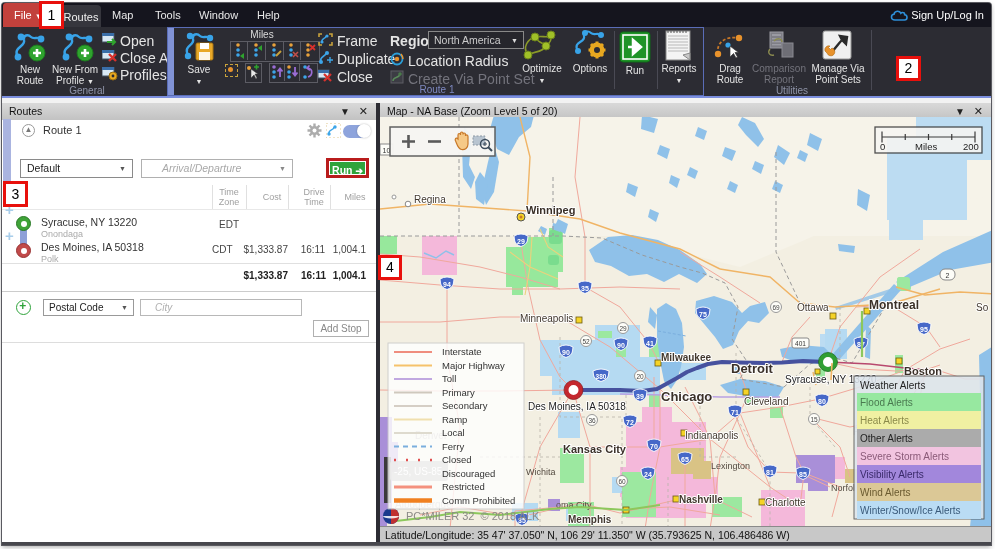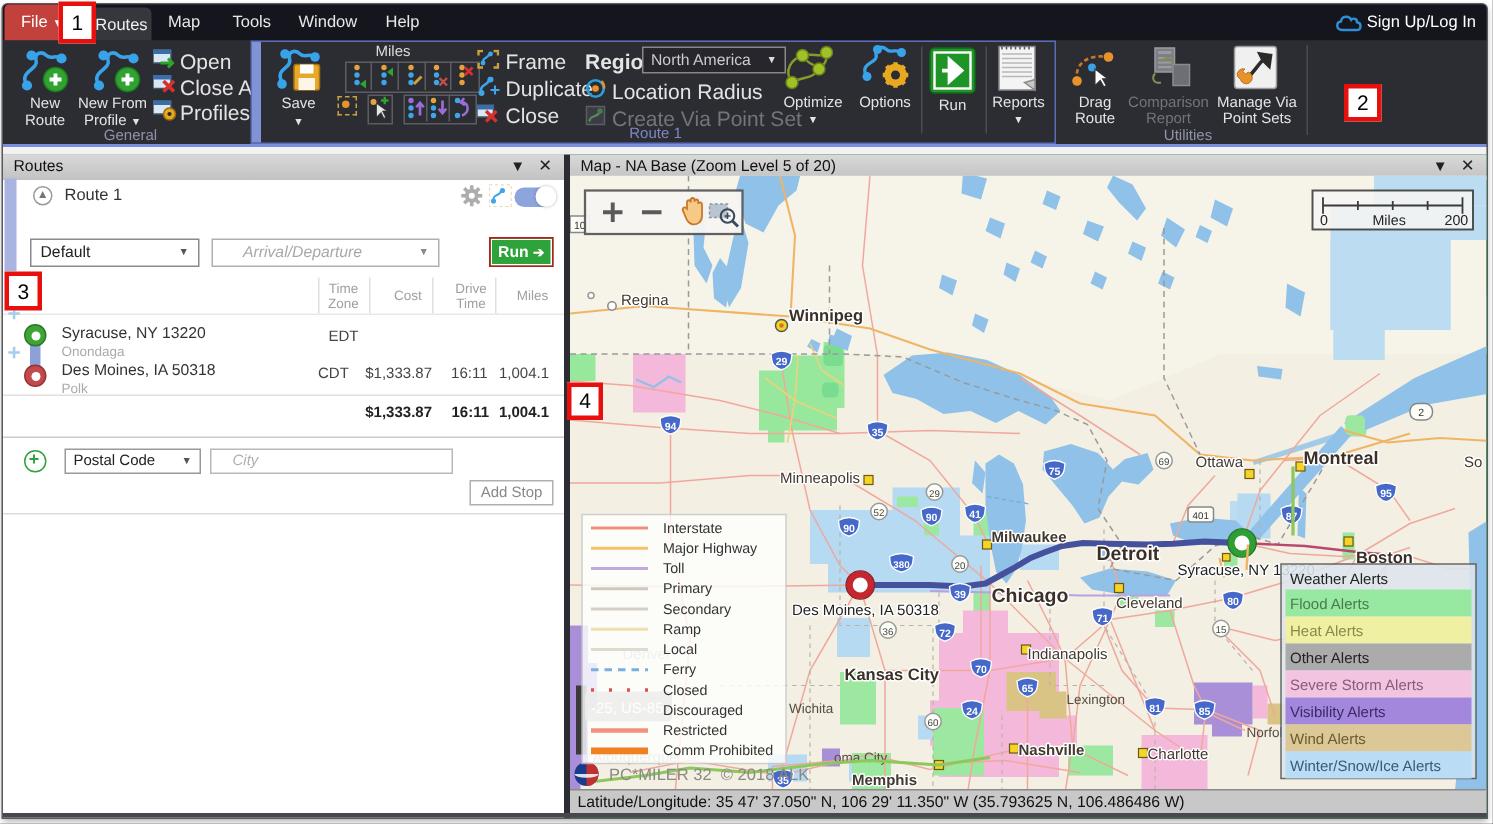--- a/index.html
+++ b/index.html
@@ -279,21 +279,21 @@
       <svg class="abs" style="left:324px;top:6px" width="15" height="15" viewBox="0 0 15 15">
           <rect x="0" y="0" width="15" height="15" fill="none" stroke="#e0c890" stroke-dasharray="2 2"></rect>
           <path d="M3 11 C2 6 8 8 8 4" stroke="#3da5e8" stroke-width="1.4" fill="none"></path>
           <circle cx="3" cy="11" r="1.7" fill="#3da5e8"></circle>
           <circle cx="9" cy="4" r="1.7" fill="#3da5e8"></circle>
         </svg>
       <div class="abs" style="left:341px;top:8px;width:26px;height:13px;border-radius:7px;background:#8ea4dc"></div>
       <div class="abs" style="left:355px;top:7px;width:14px;height:14px;border-radius:50%;background:#fff;box-shadow:0 0 2px rgba(0,0,0,.3)"></div>
       <div class="abs" style="left:18px;top:42px;width:113px;height:19px;border:1px solid #8a8a8a;box-sizing:border-box;font-size:10.5px;color:#222;line-height:17px;padding-left:6px">Default<span style="position:absolute;right:6px;font-size:7px;color:#555">▼</span></div>
       <div class="abs" style="left:139px;top:42px;width:152px;height:19px;border:1px solid #b0b0b0;box-sizing:border-box;font-size:10.5px;color:#a8a8a8;font-style:italic;line-height:17px;padding-left:20px">Arrival/Departure<span style="position:absolute;right:6px;font-size:7px;color:#888">▼</span></div>
-      <div class="abs" style="left:324px;top:41px;width:43px;height:20px;background:#2fa33b;border:1px solid #b91c1c;box-sizing:border-box;color:#fff;font-size:10.5px;font-weight:bold;text-align:center;line-height:18px;box-shadow:inset 0 0 0 1px #fff">Run <span style="font-size:9px">➔</span></div>
+      <div class="abs" style="left:324px;top:41px;width:43px;height:20px;background:#2fa33b;border:3px solid #b91c1c;box-sizing:border-box;color:#fff;font-size:10.5px;font-weight:bold;text-align:center;line-height:18px;box-shadow:inset 0 0 0 1px #fff">Run <span style="font-size:9px">➔</span></div>
 
       <div class="abs" style="font-size:9px;color:#a0a0a0;left:210px;top:70px;width:34px;text-align:center">Time<br>Zone</div>
       <div class="abs" style="font-size:9px;color:#a0a0a0;left:250px;top:75px;width:40px;text-align:center">Cost</div>
       <div class="abs" style="font-size:9px;color:#a0a0a0;left:292px;top:70px;width:40px;text-align:center">Drive<br>Time</div>
       <div class="abs" style="font-size:9px;color:#a0a0a0;left:336px;top:75px;width:34px;text-align:center">Miles</div>
       <div class="abs" style="left:210px;top:68px;width:1px;height:24px;background:#e0e0e0"></div>
       <div class="abs" style="left:244px;top:68px;width:1px;height:24px;background:#e0e0e0"></div>
       <div class="abs" style="left:286px;top:68px;width:1px;height:24px;background:#e0e0e0"></div>
       <div class="abs" style="left:328px;top:68px;width:1px;height:24px;background:#e0e0e0"></div>
       <div class="abs" style="left:0px;top:92px;width:374px;height:1px;background:#e8e8e8"></div>

